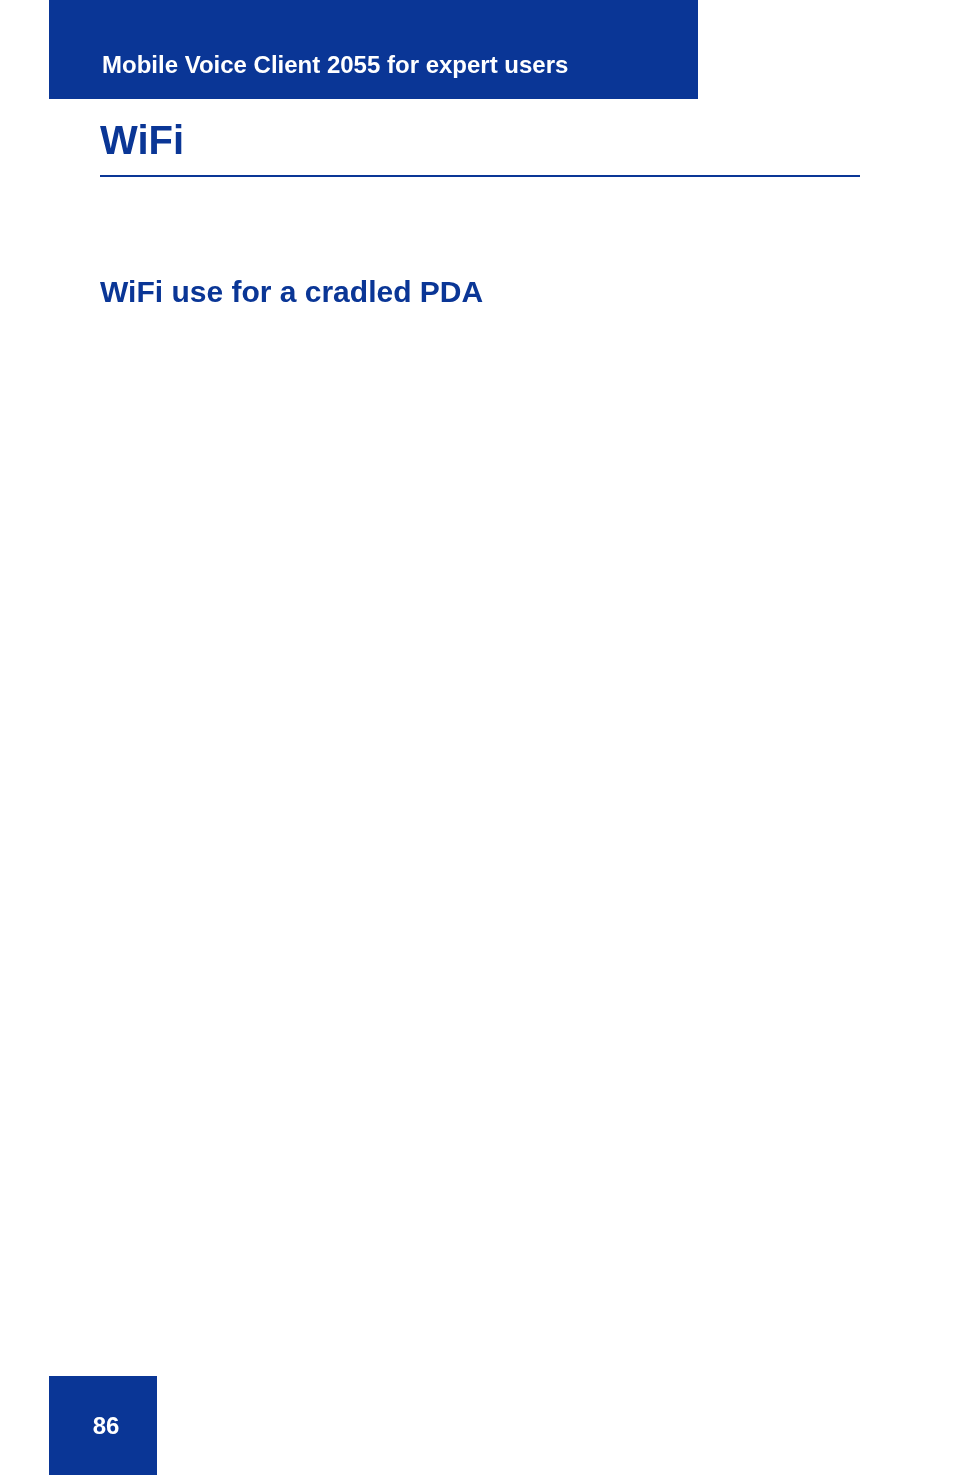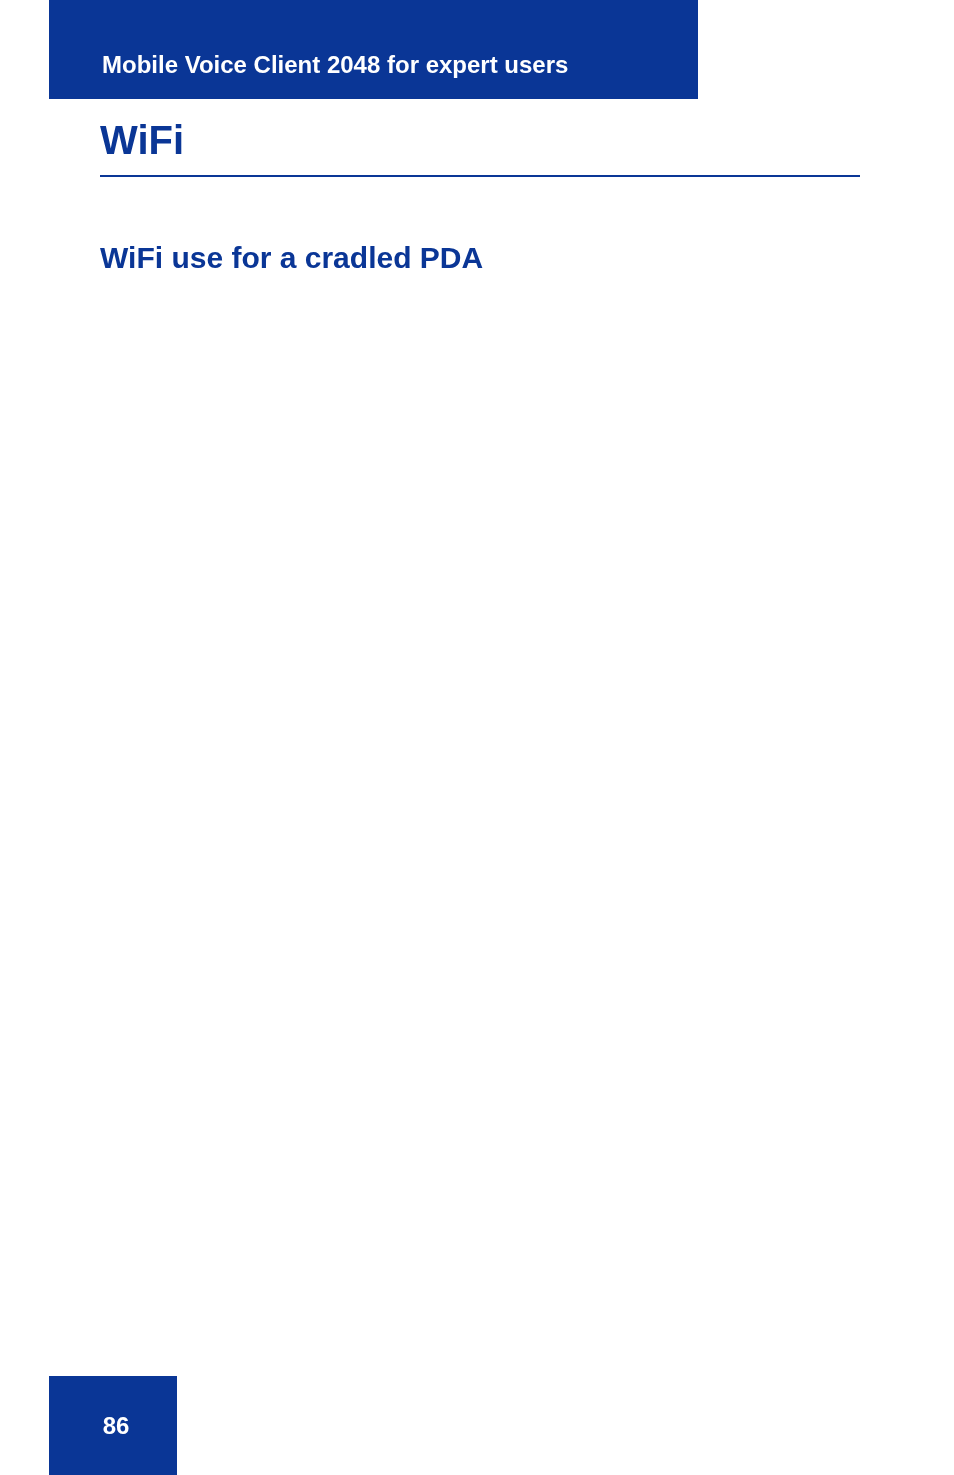--- a/index.html
+++ b/index.html
@@ -36,56 +36,56 @@
       left: 100px;
       top: 118px;
       width: 760px;
     }
     .main-heading {
       color: #0a3696;
       font-size: 40px;
       font-weight: bold;
       padding-bottom: 12px;
       border-bottom: 2px solid #0a3696;
-      margin-bottom: 64px;
+      margin-bottom: 98px;
     }
     .sub-heading-1 {
       color: #0a3696;
       font-size: 30px;
       font-weight: bold;
       margin-bottom: 190px;
     }
     .sub-heading-2 {
       color: #0a3696;
       font-size: 30px;
       font-weight: bold;
     }
     .page-number-box {
       position: absolute;
       left: 49px;
       bottom: 0;
-      width: 128px;
+      width: 108px;
       height: 99px;
       background: #0a3696;
       display: flex;
       align-items: center;
       justify-content: center;
       padding-left: 6px;
     }
     .page-number {
       color: #ffffff;
       font-size: 24px;
       font-weight: bold;
     }
   </style>
 </head>
 <body>
 
 <div class="header-banner">
-  <div class="header-text">Mobile Voice Client 2048 for expert users</div>
+  <div class="header-text">Mobile Voice Client 2055 for expert users</div>
 </div>
 
 <div class="content">
   <h1 class="main-heading">WiFi</h1>
   <h2 class="sub-heading-1">WiFi use for a cradled PDA</h2>
 </div>
 
 <div class="page-number-box">
   <div class="page-number">86</div>
 </div>

